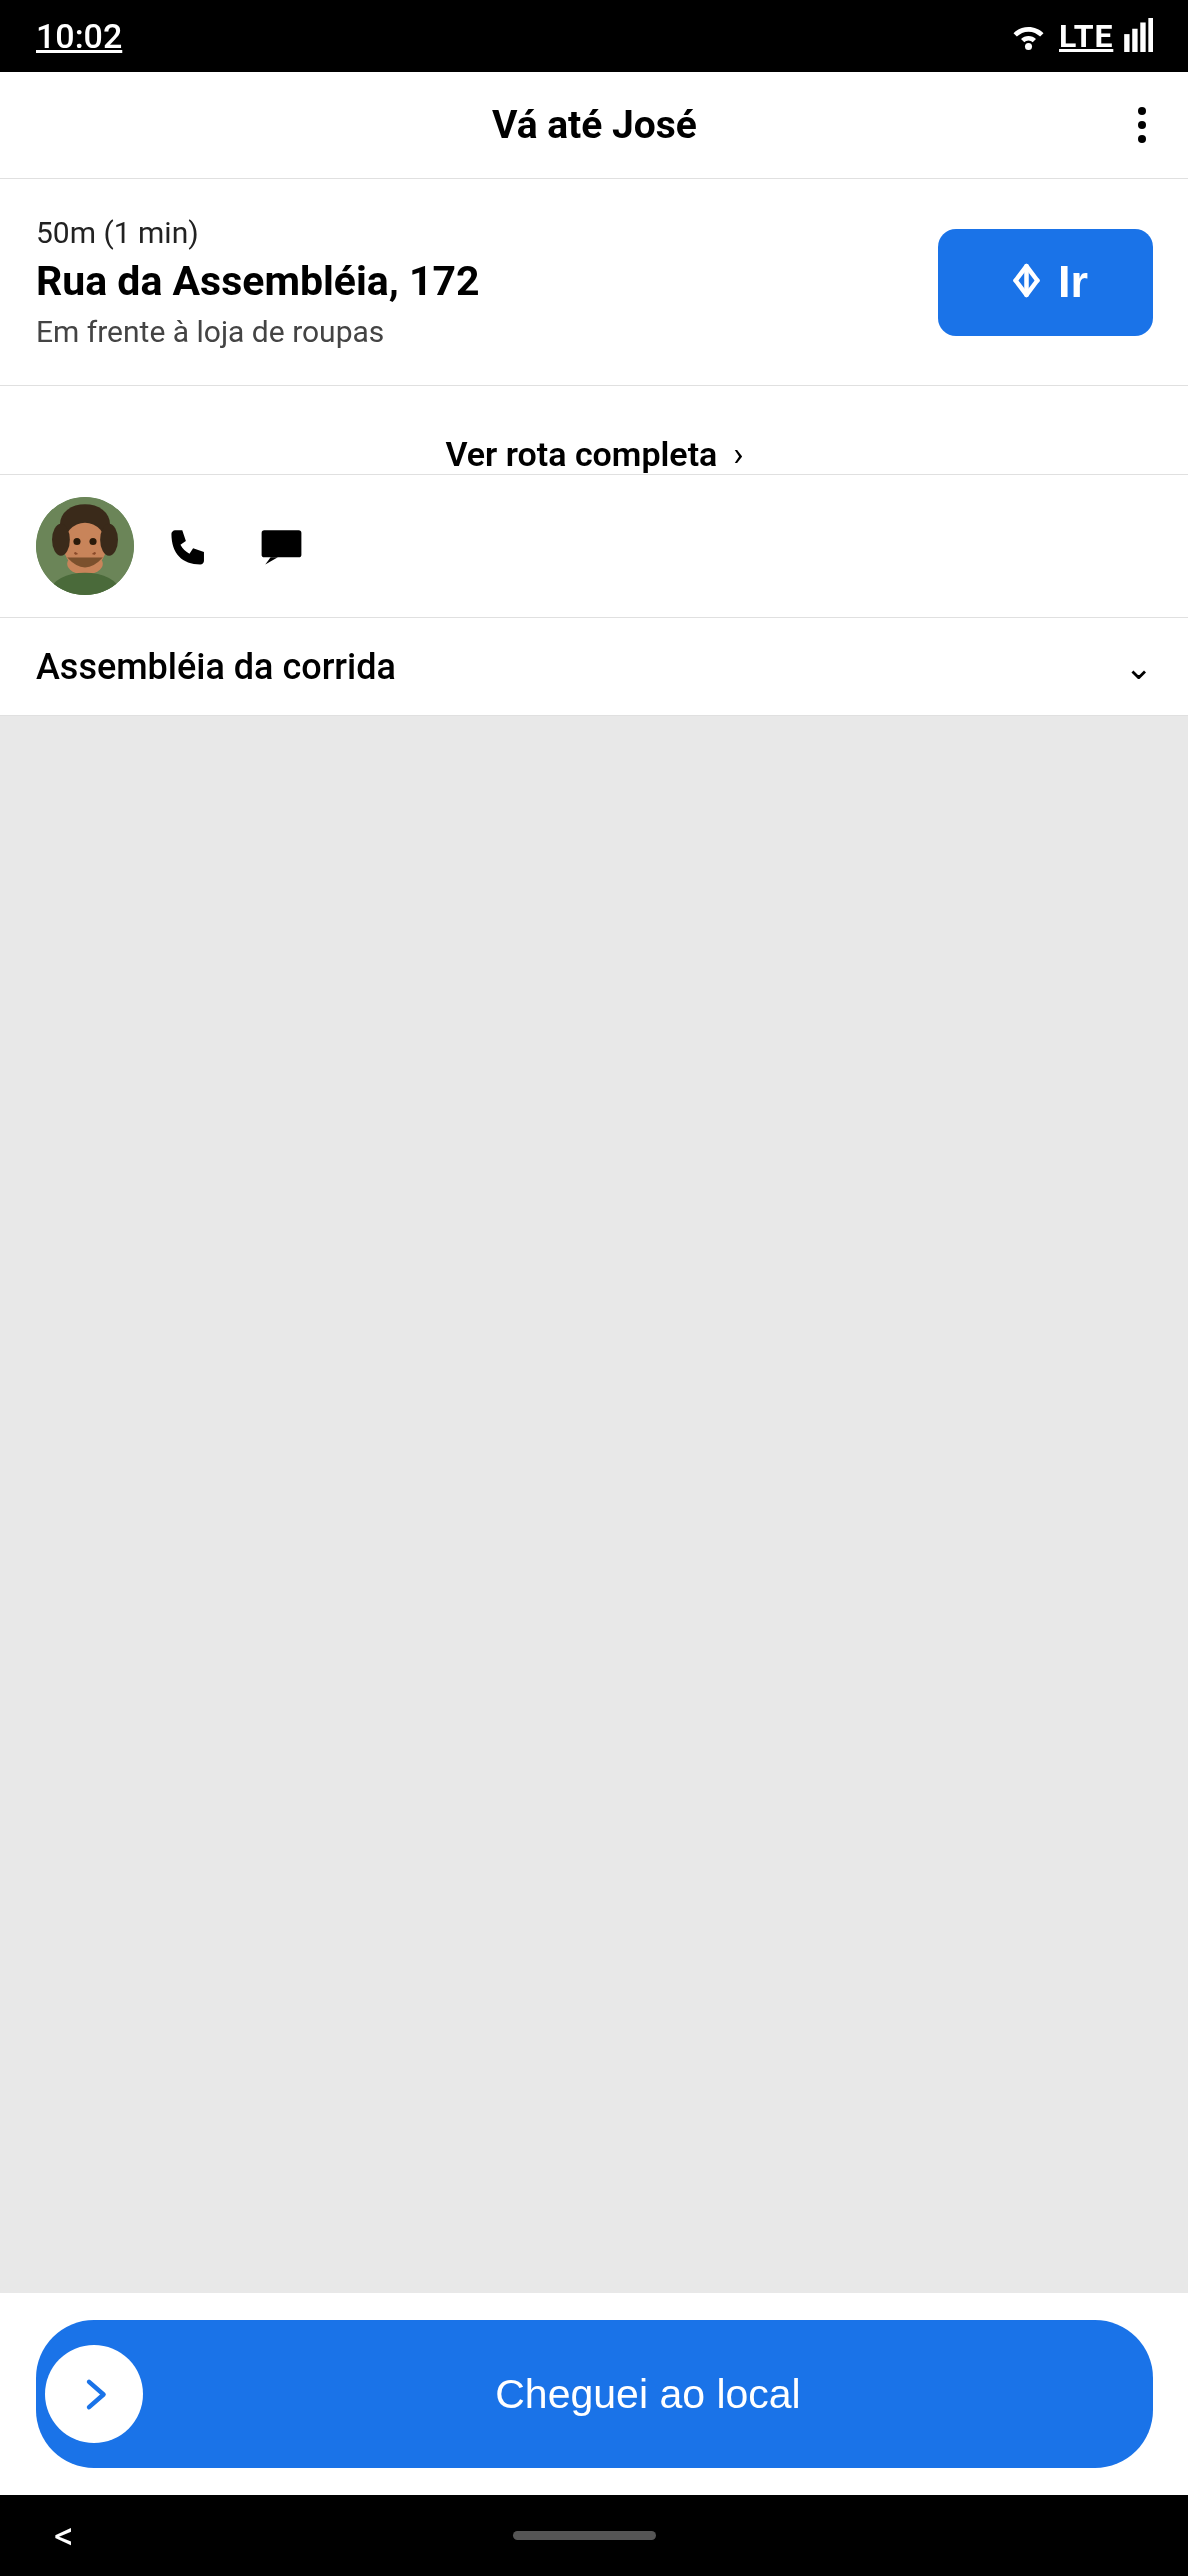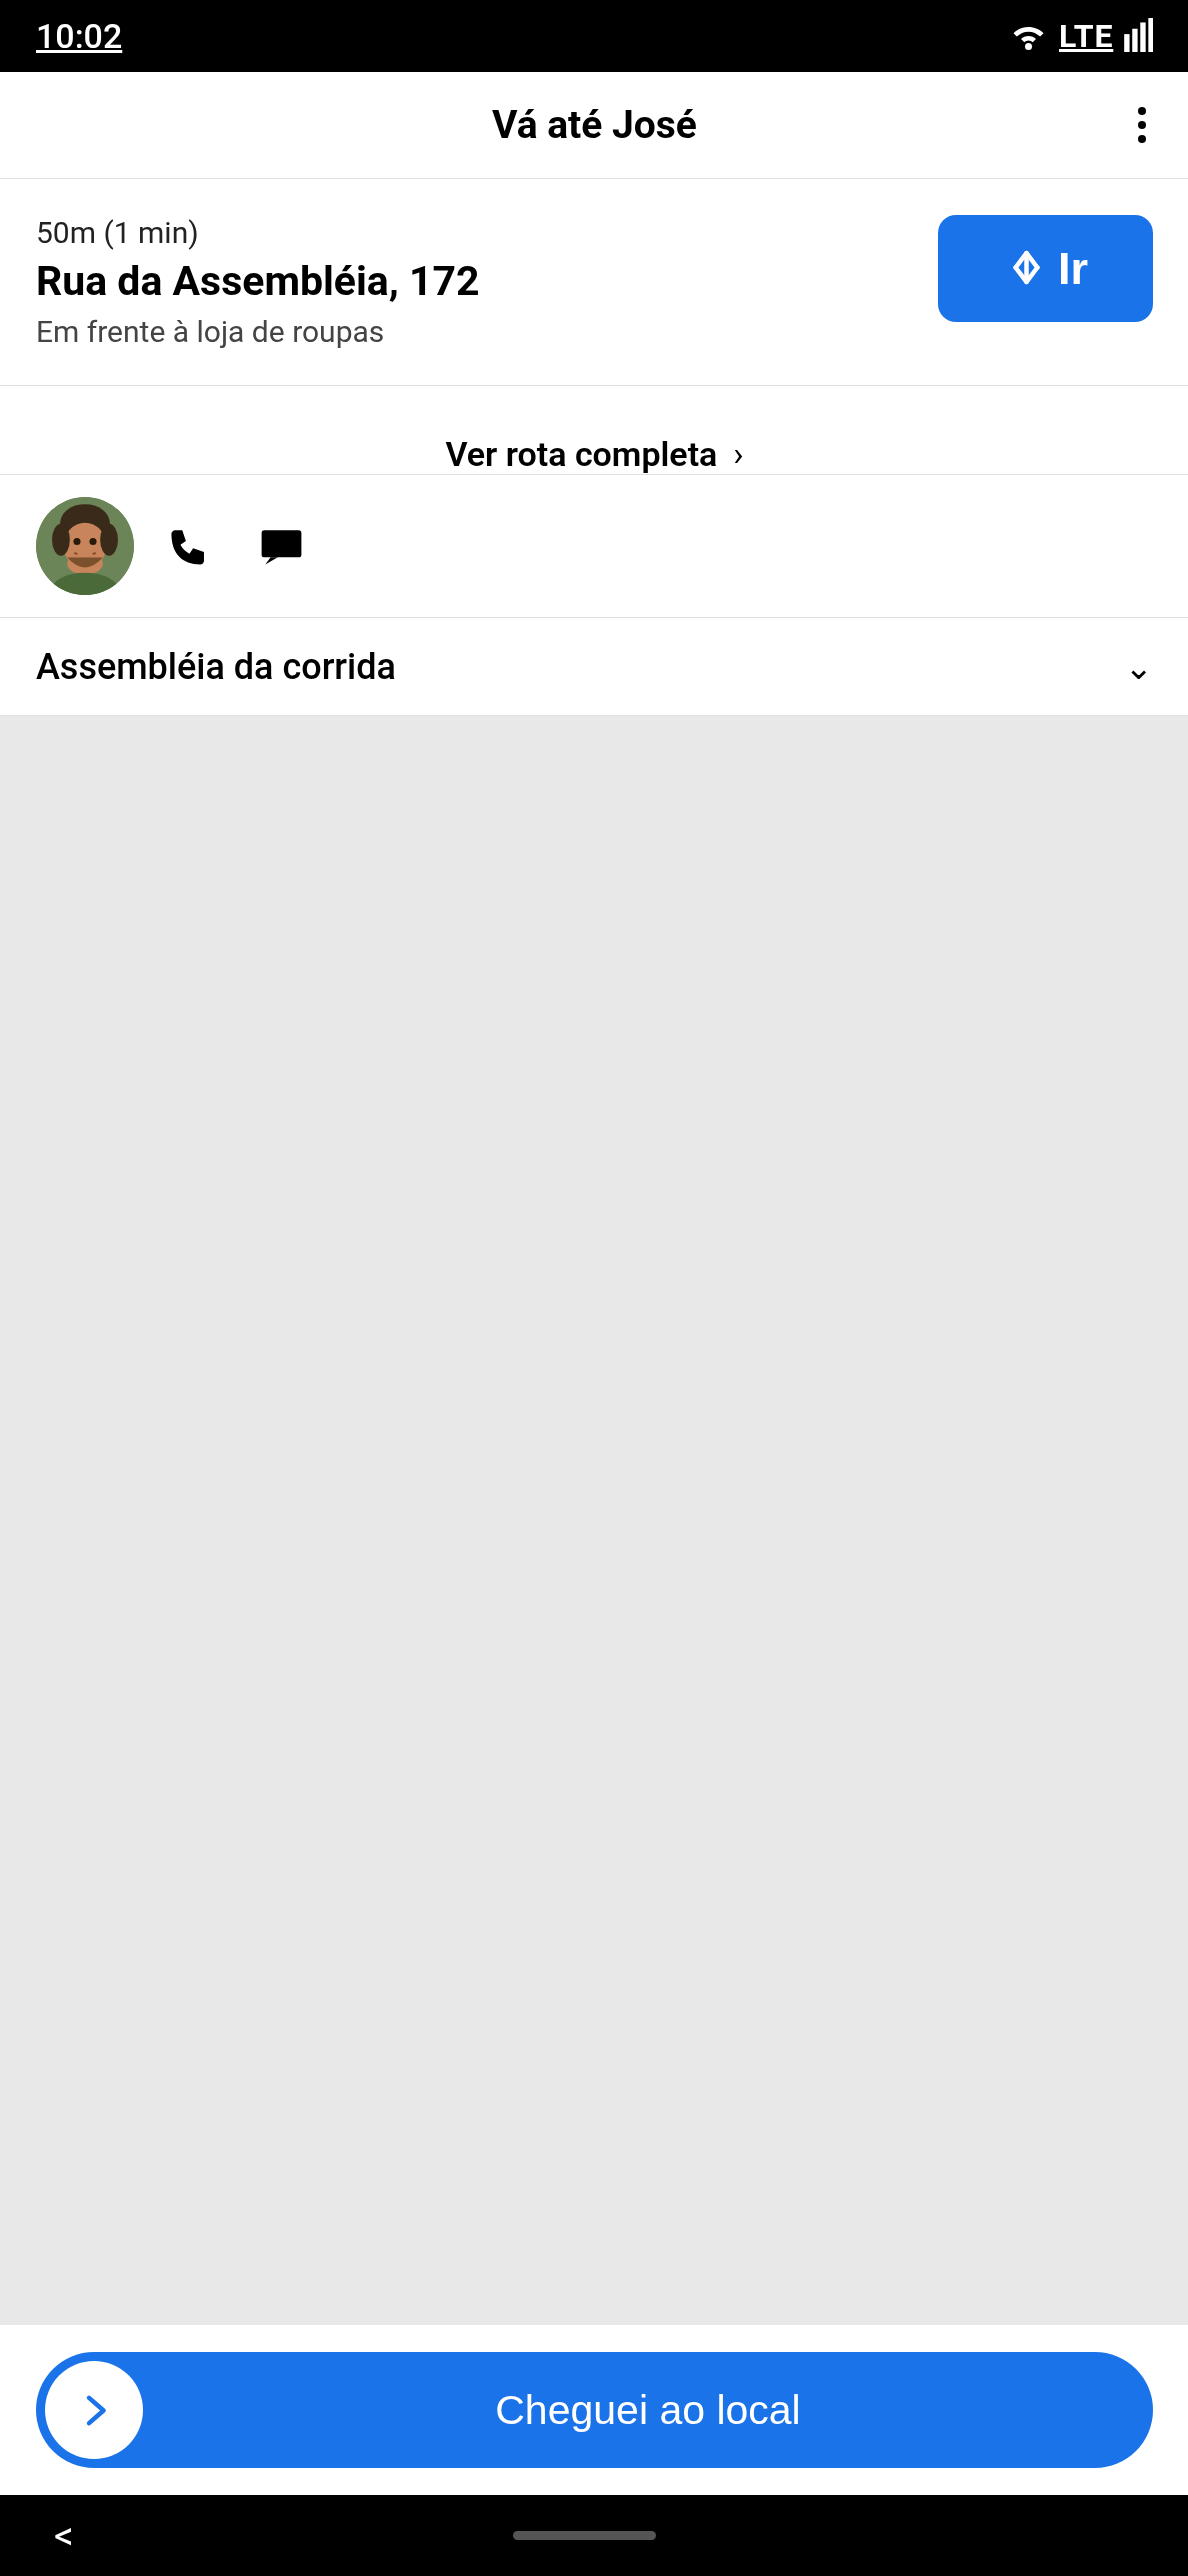--- a/index.html
+++ b/index.html
@@ -65,20 +65,21 @@
       width: 8px;
       height: 8px;
       background: #000;
       border-radius: 50%;
     }
 
     
     .route-section {
       padding: 36px 36px 36px 36px;
       display: flex;
+      align-items: center;
       justify-content: space-between;
       border-bottom: 0.9px solid #e0e0e0;
       flex-shrink: 0;
     }
     .route-info {
       flex: 1;
     }
     .route-time {
       font-size: 30px;
       color: #222;
@@ -213,21 +214,21 @@
     }
 
     
     .bottom-section {
       padding: 27px 36px;
       background: #fff;
       flex-shrink: 0;
     }
     .arrived-button {
       width: 100%;
-      height: 116px;
+      height: 148px;
       background: #1a73e8;
       border: none;
       border-radius: 58px;
       display: flex;
       align-items: center;
       cursor: pointer;
       position: relative;
       padding: 0;
     }
     .arrived-slider {

